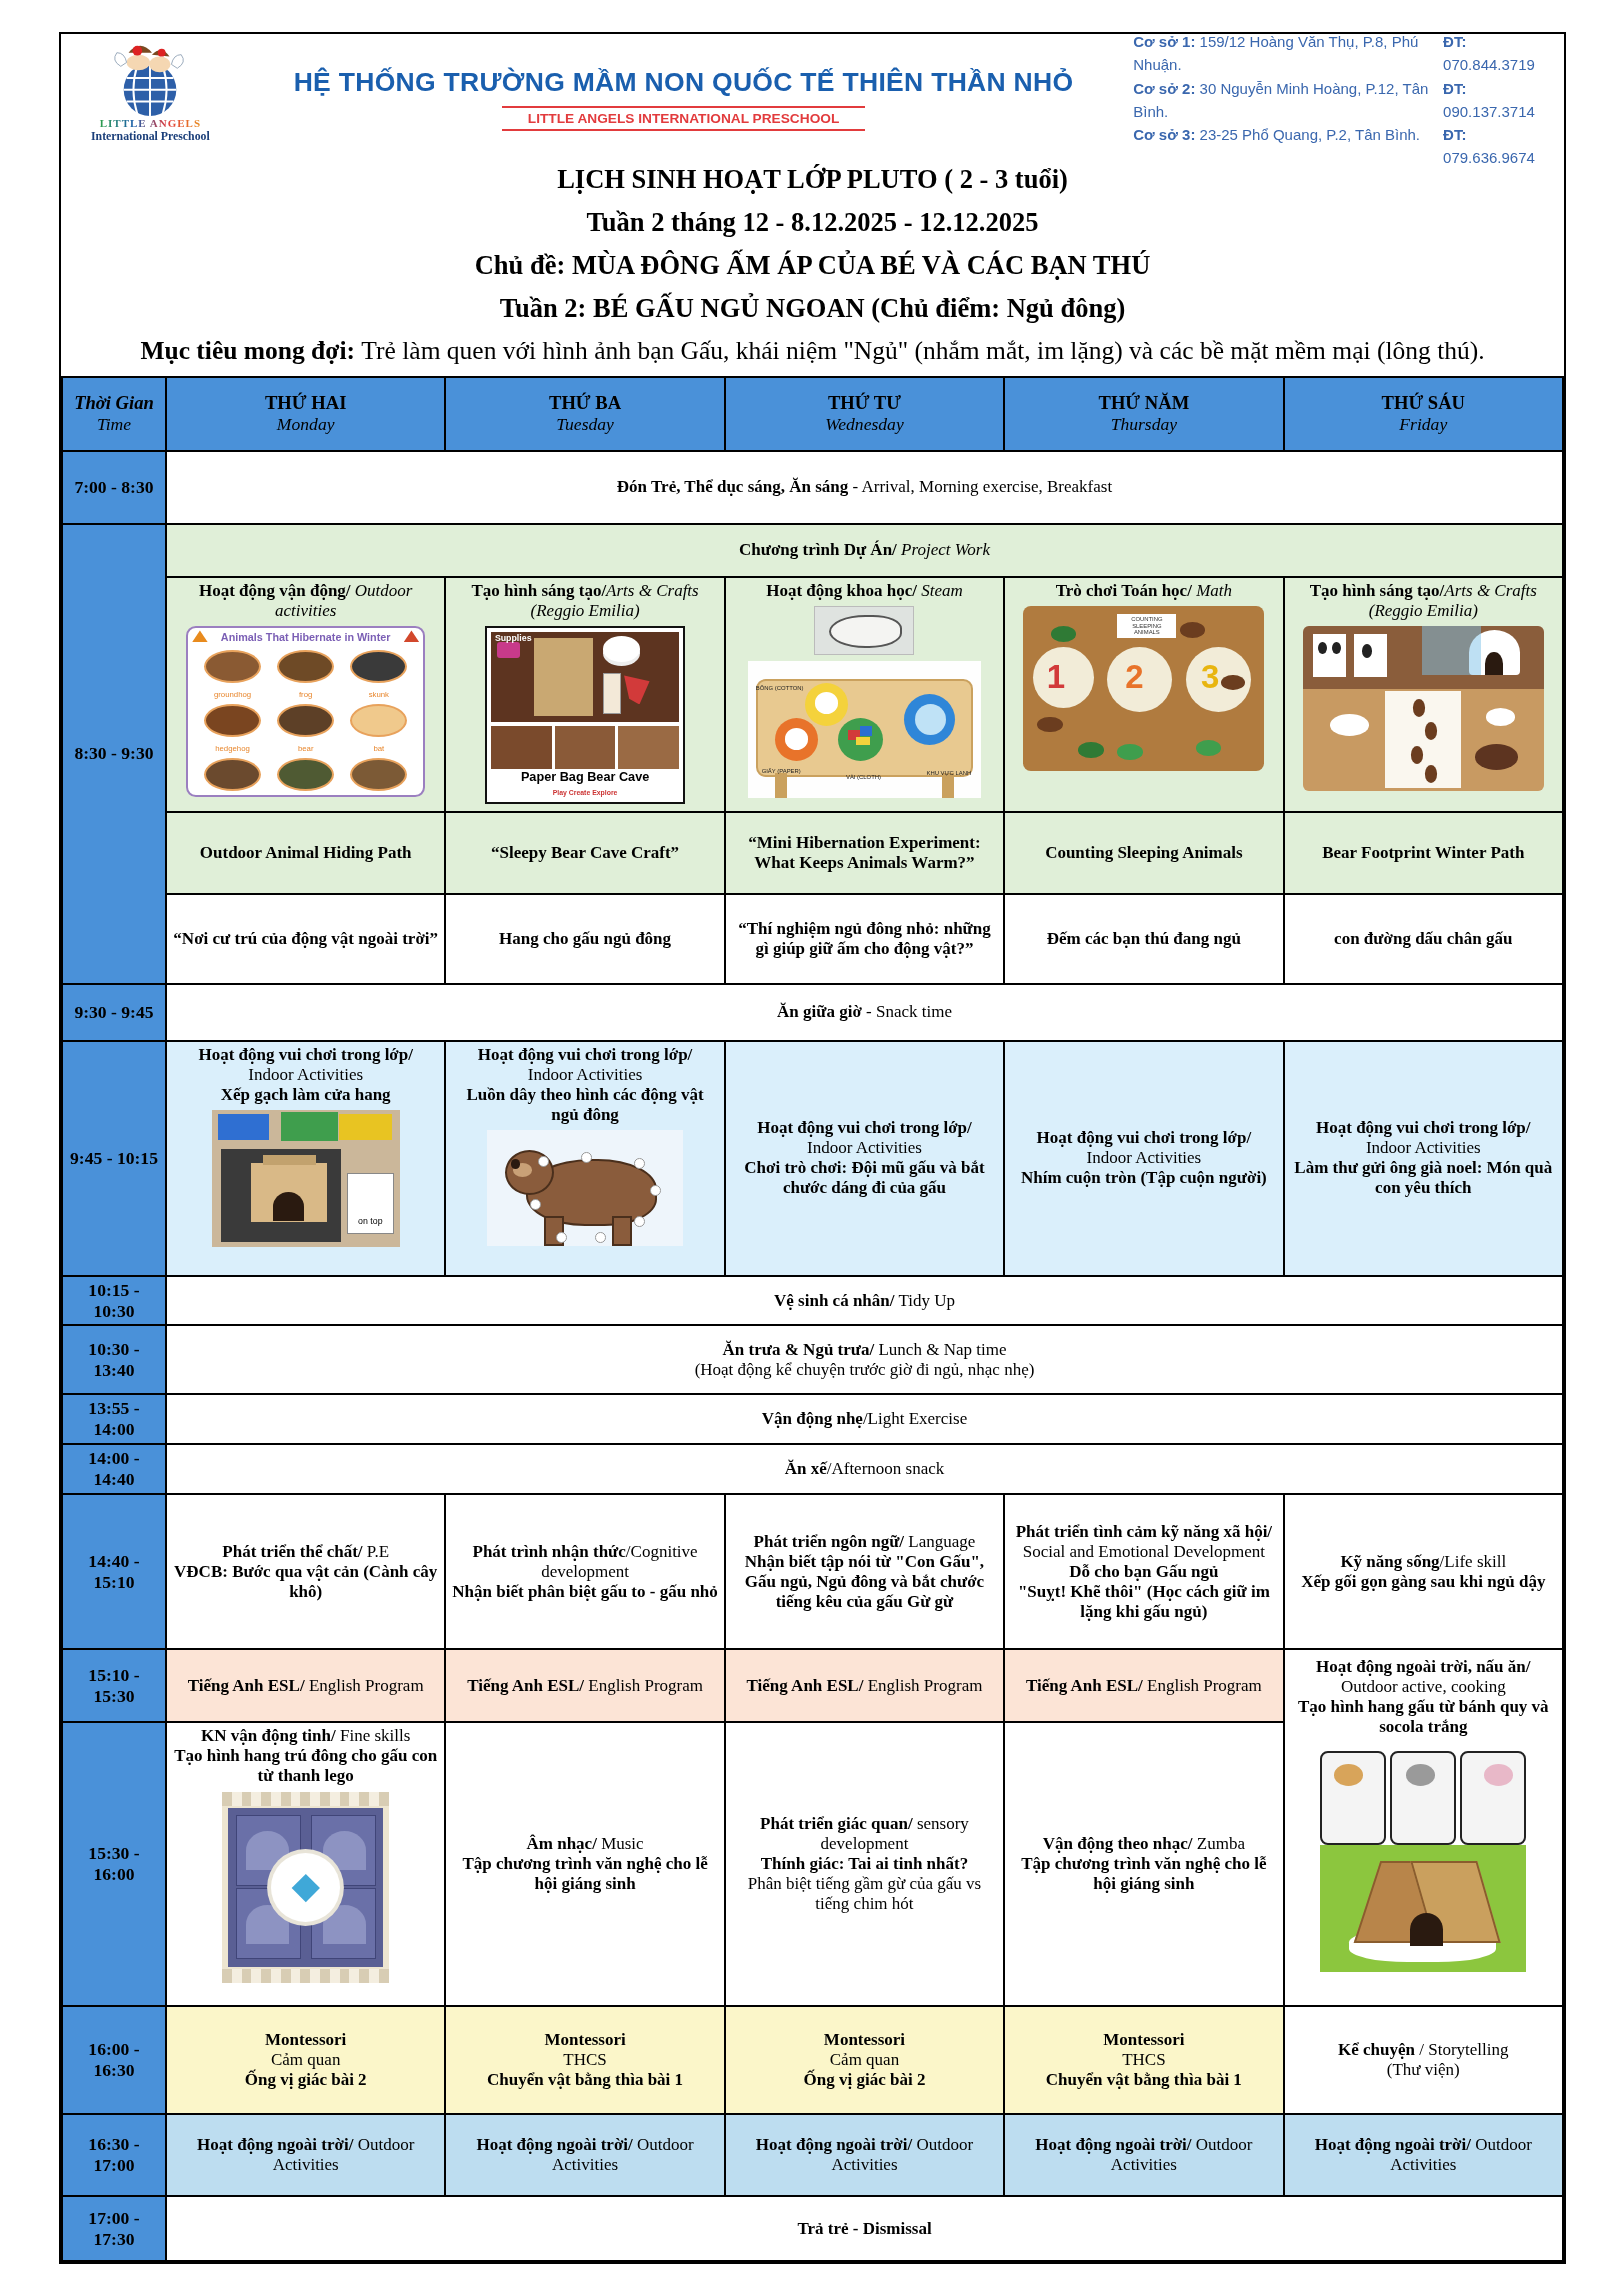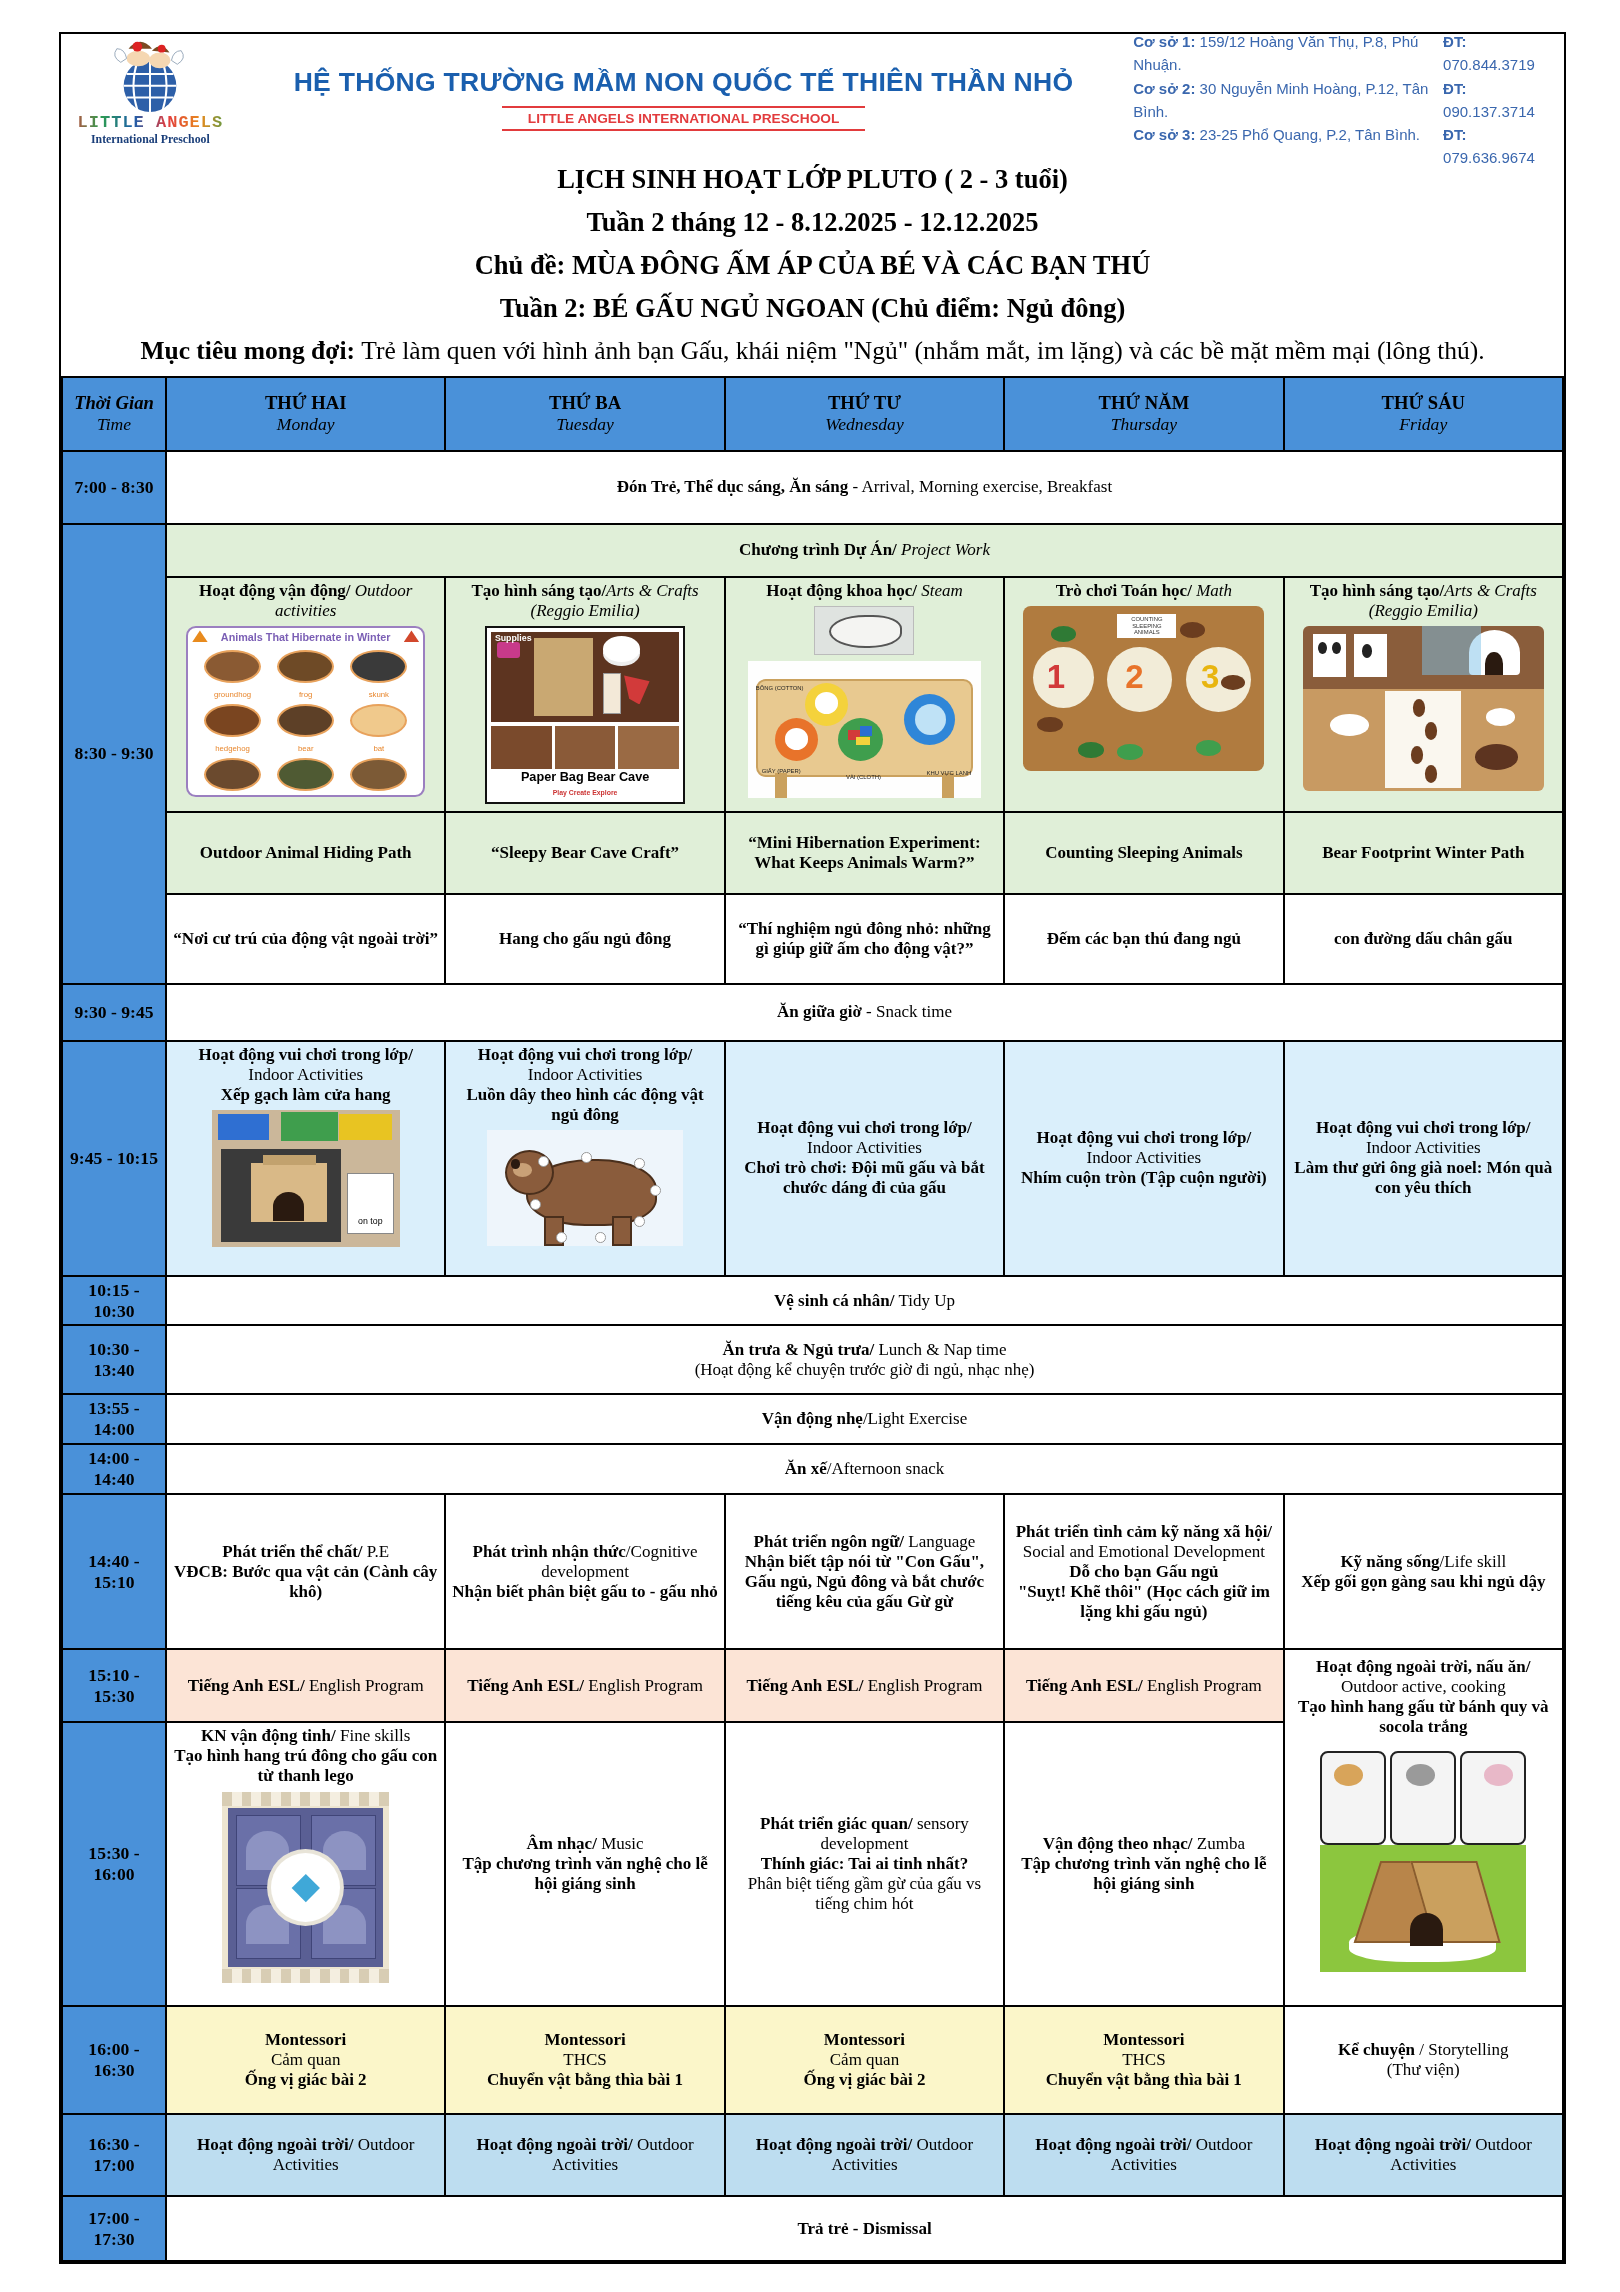--- a/index.html
+++ b/index.html
@@ -2,21 +2,21 @@
 <html><head>
 <meta charset="utf-8">
 <style>
   html,body{margin:0;padding:0;background:#fff;}
   body{width:1620px;height:2293px;position:relative;font-family:"Liberation Serif",serif;color:#000;}
   .frame{position:absolute;left:59px;top:32px;width:1503px;border:2px solid #000;background:#fff;}
   
   .band{display:flex;align-items:center;height:116px;padding:2px 9.8px 2px 5.9px;box-sizing:border-box;}
   .logo{width:167px;flex:0 0 167px;text-align:center;position:relative;}
   .logo svg{display:block;margin:0 auto;}
-  .logo-l1{font-family:Liberation Mono, monospace;font-weight:900;font-size:17px;letter-spacing:1px;
+  .logo-l1{font-family:Liberation Serif, serif;font-weight:900;font-size:11px;letter-spacing:1px;
     background:linear-gradient(90deg,#e23b3d,#2e9e4f,#1b5eab,#e23b3d,#e88b1e,#2e9e4f);-webkit-background-clip:text;background-clip:text;color:transparent;}
   .logo-l2{font-family:"Liberation Serif",serif;font-weight:bold;font-size:11.8px;color:#1b3f7a;}
   .bandmid{flex:1;text-align:center;padding-top:13.7px;}
   .schoolname{font-family:"Liberation Sans",sans-serif;font-weight:800;font-size:26.5px;color:#1a5fae;letter-spacing:0.3px;}
   .schoolsub{display:inline-block;margin-top:7.8px;font-family:"Liberation Sans",sans-serif;font-weight:bold;font-size:13.7px;color:#e23b3d;
     border-top:2px solid #e23b3d;border-bottom:2px solid #e23b3d;padding:2.9px 25.5px;}
   .contacts{flex:0 0 421px;font-family:"Liberation Sans",sans-serif;font-size:15px;color:#3a67ae;line-height:1.55;padding-top:15.7px;}
   .crow{display:grid;grid-template-columns:304px auto;column-gap:5.9px;}
   .cb{font-weight:bold;}
   

